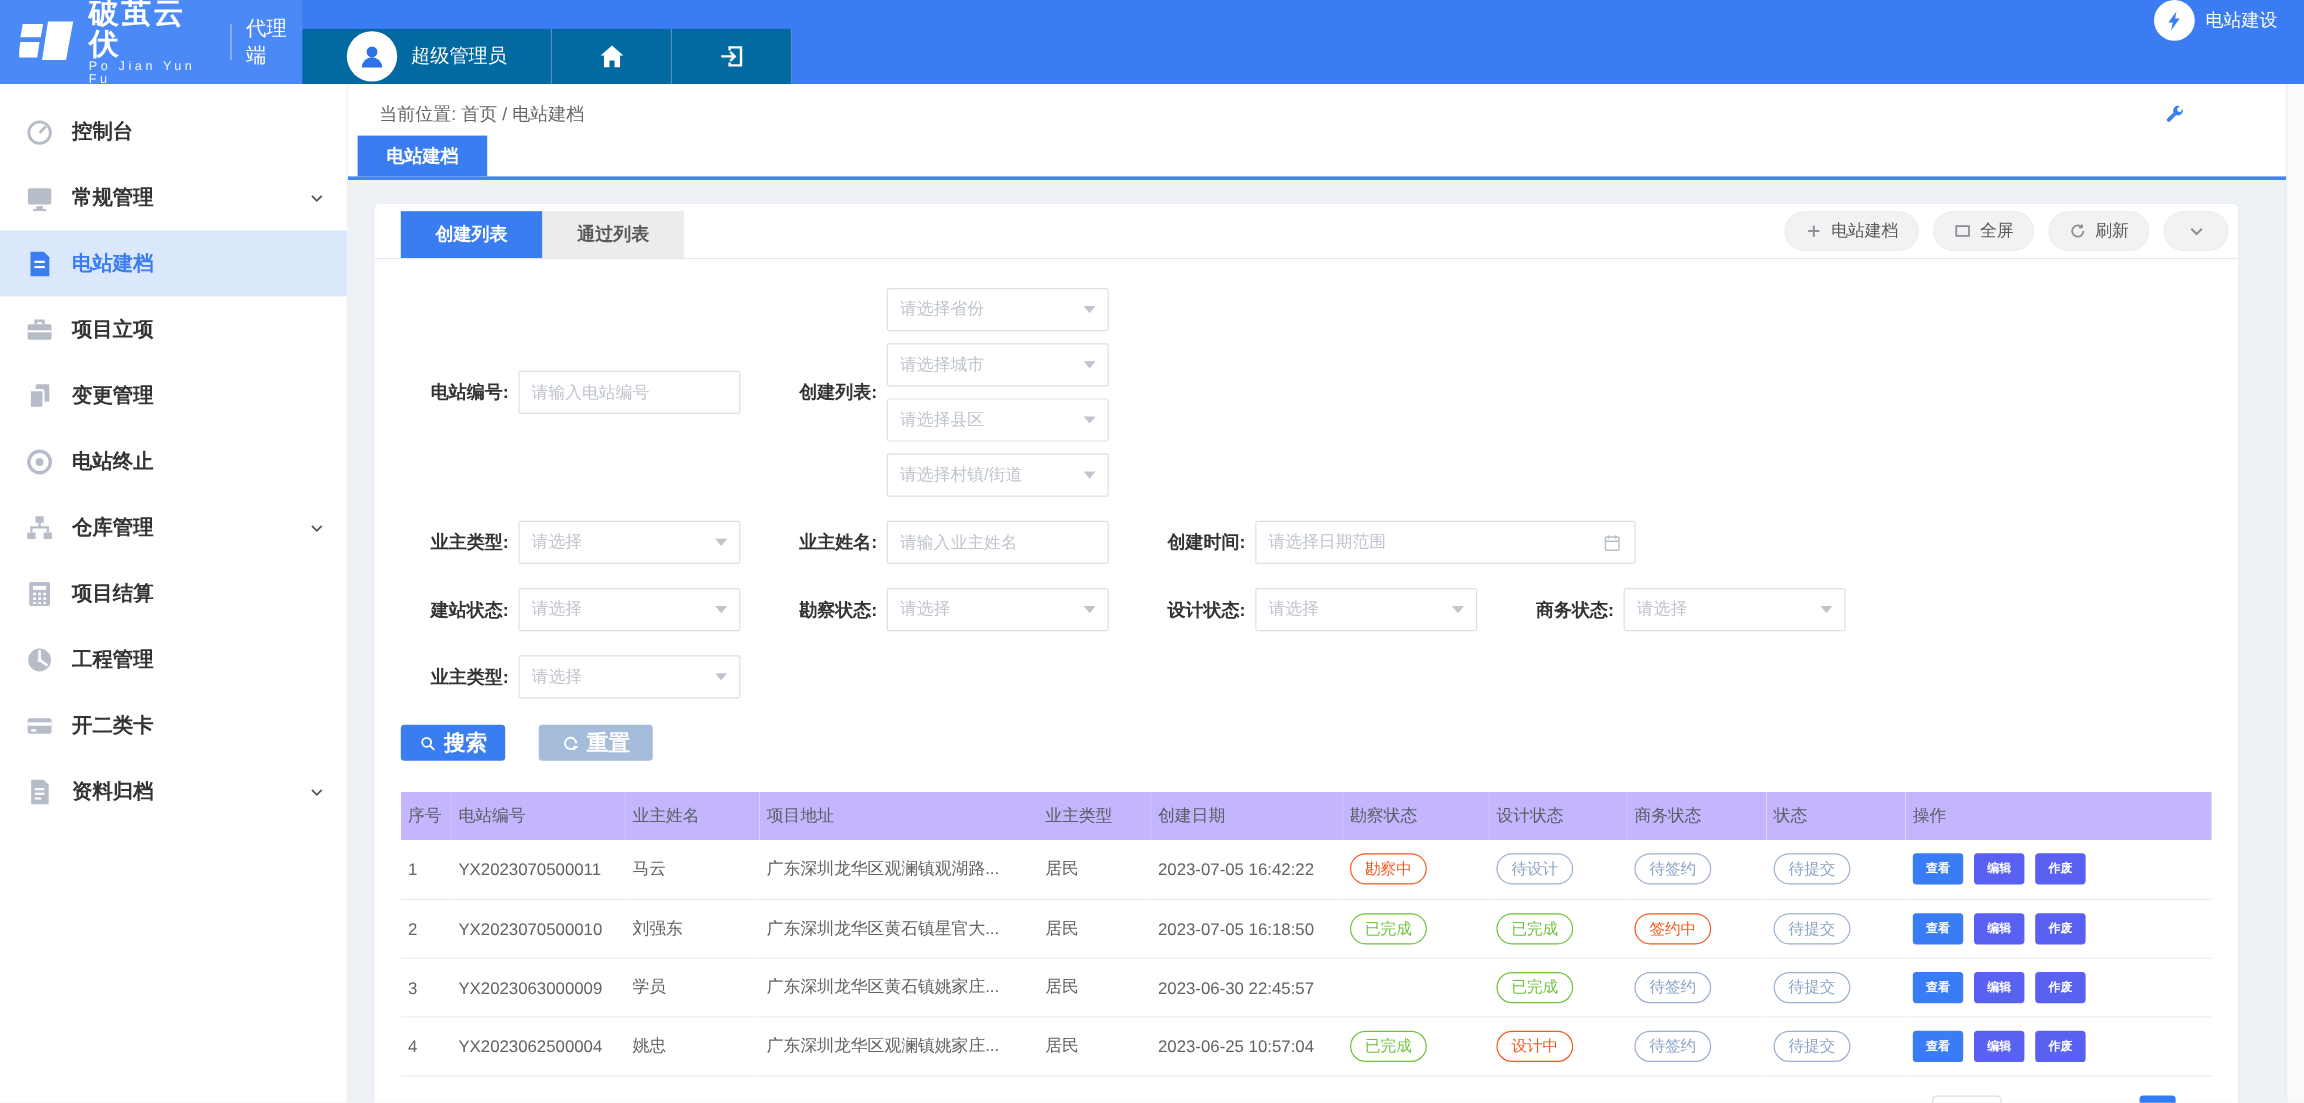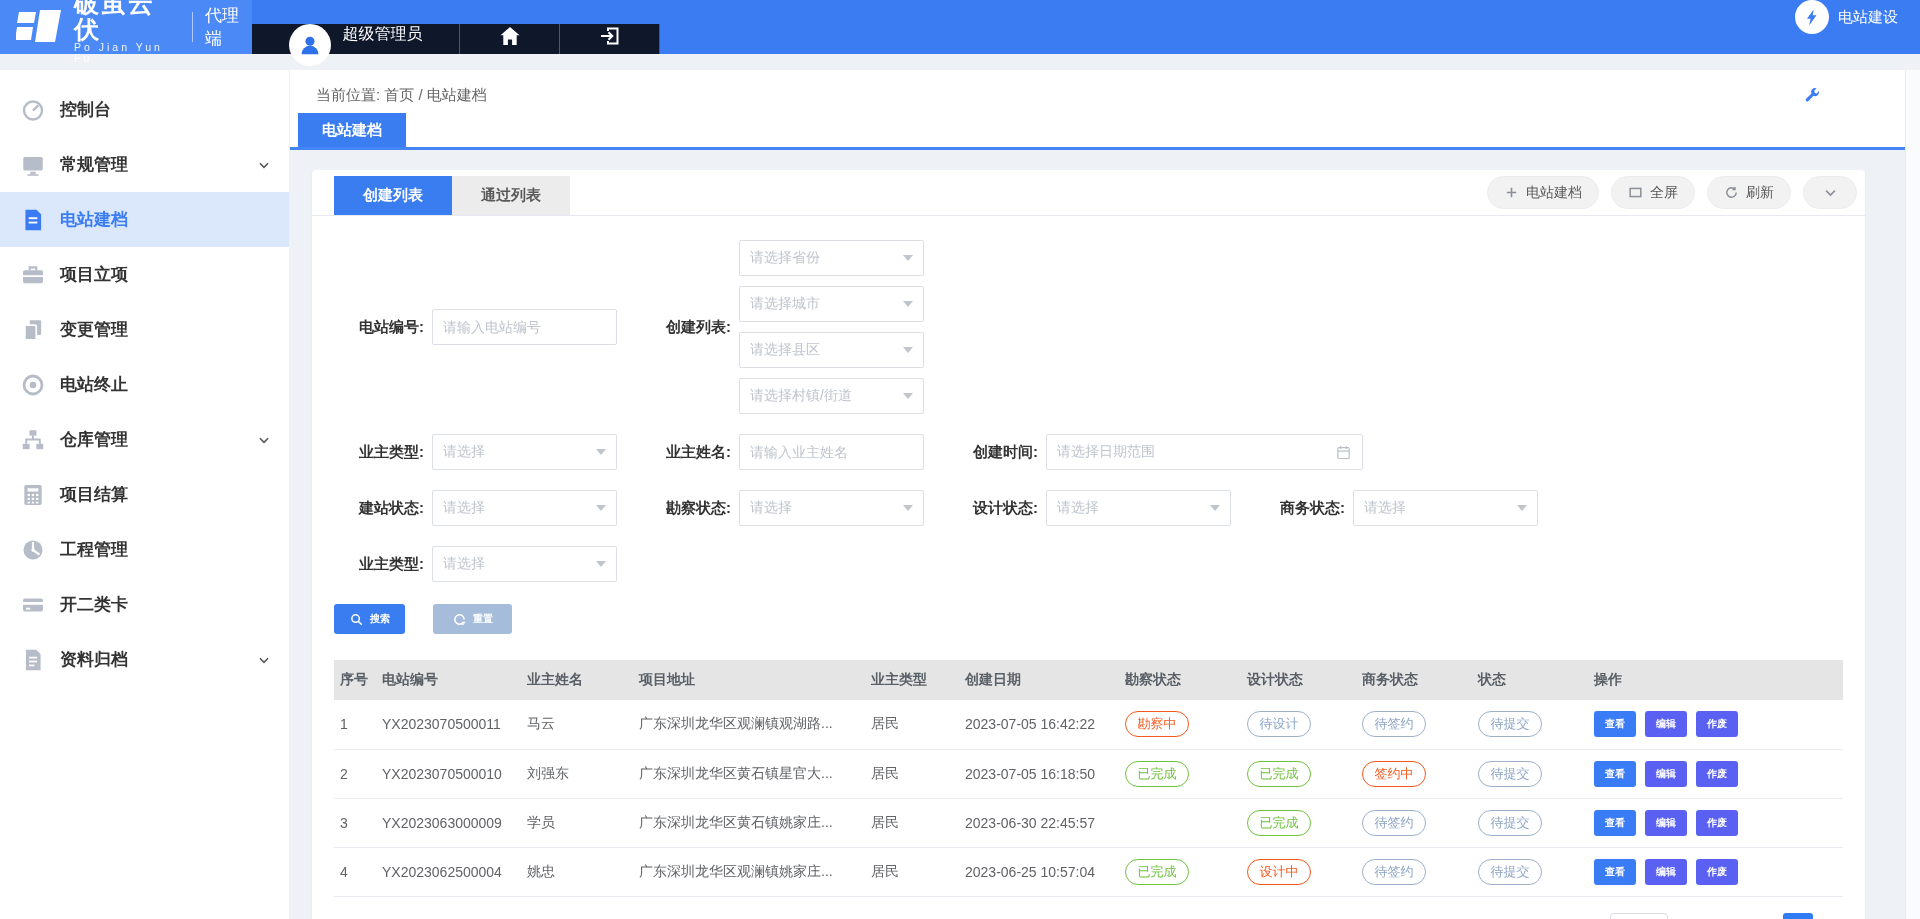--- a/index.html
+++ b/index.html
@@ -1,28 +1,28 @@
 <!DOCTYPE html>
 <html><head>
 <meta charset="utf-8">
 <style>
   * { margin:0; padding:0; box-sizing:border-box; }
   html,body { width:1920px; height:919px; }
   body { font-family:"Liberation Sans","DejaVu Sans",sans-serif; background:#eef1f5; position:relative; overflow:hidden; color:#333; }
 
   
-  .topbar { position:absolute; top:0; left:0; width:1920px; height:54px; background:#3b7cf3; display:flex; align-items:stretch; z-index:5; }
+  .topbar { position:absolute; top:0; left:0; width:1920px; height:70px; background:#3b7cf3; display:flex; align-items:stretch; z-index:5; }
   .brand-section { width:252px; background:#4a89f6; display:flex; align-items:center; padding-left:16px; }
   .logo-glyph { width:48px; height:42px; margin-right:10px; flex:none; }
   .brand-text { line-height:1.05; }
   .brand-title { color:#fff; font-size:25px; font-weight:bold; letter-spacing:2px; }
   .brand-sub { color:rgba(255,255,255,.92); font-size:10.5px; letter-spacing:3px; }
   .brand-divider { width:1px; height:30px; background:rgba(255,255,255,.55); margin:0 12px 0 14px; }
   .portal { color:#fff; font-size:17px; }
-  .hd-section { background:#0f172a; display:flex; justify-content:center; border-right:1px solid rgba(255,255,255,.28); cursor:pointer;margin-top:24px; }
+  .hd-section { background:#0369a1; display:flex; align-items:center; justify-content:center; border-right:1px solid rgba(255,255,255,.28); cursor:pointer;margin-top:24px; }
   .user-section { width:208px; gap:12px; }
   .avatar { width:42px; height:42px; border-radius:50%; background:#fff; display:flex; align-items:center; justify-content:center; }
   .username { color:#fff; font-size:16px; }
   .sq-section { width:100px; }
   .hd-spacer { flex:1; }
   .hd-nav { display:flex; align-items:center; gap:44px; padding-right:22px;flex-direction:column; }
   .hd-nav-item { display:flex; align-items:center; gap:9px; cursor:pointer; }
   .hd-nav-circle { width:34px; height:34px; border-radius:50%; background:#fff; display:flex; align-items:center; justify-content:center; }
   .hd-nav-label { color:#fff; font-size:15px; }
 
@@ -65,28 +65,28 @@
   input.f-input { color:#333; }
   input.f-input::placeholder { color:#bfc4cd; }
   .f-select { cursor:pointer; color:#bfc4cd; justify-content:space-between; }
   .f-select .ph { color:#bfc4cd; overflow:hidden; white-space:nowrap; }
   .caret { width:0; height:0; border-left:5px solid transparent; border-right:5px solid transparent; border-top:6px solid #c0c4cc; flex:none; margin-left:6px; }
   .region-group { display:flex; gap:10px;flex-direction:column; }
   .date-input { width:317px; }
   .date-input .cal { margin-left:auto; display:flex; color:#b9bfc8; }
 
   .btn-row { padding:2px 22px 0 22px; display:flex; gap:28px; }
-  .btn { height:30px; border:none; border-radius:3px; color:#fff; font-size:10px; font-weight:bold; display:flex; align-items:center; gap:6px; padding:0 15px; cursor:pointer; font-family:inherit; }
+  .btn { height:30px; border:none; border-radius:3px; color:#fff; font-size:18px; font-weight:bold; display:flex; align-items:center; gap:6px; padding:0 15px; cursor:pointer; font-family:inherit; }
   .btn-search { background:#3a7df0; }
   .btn-reset { background:#a6bcdb; padding:0 19px; }
 
   
   .table-wrap { padding:26px 22px 0 22px; }
   table { width:100%; border-collapse:collapse; table-layout:fixed; font-size:14px; color:#606266; }
-  thead th { background:#e5e5e5; height:40px; text-align:left; font-weight:bold; color:#595f66; padding:0 6px; overflow:hidden; white-space:nowrap; }
+  thead th { background:#c4b5fd; height:40px; text-align:left; font-weight:normal; color:#595f66; padding:0 6px; overflow:hidden; white-space:nowrap; }
   tbody td { height:49px; border-bottom:1px solid #e9edf3; padding:0 6px; overflow:hidden; white-space:nowrap; }
   .badge { display:inline-block; min-width:64px; text-align:center; padding:3px 11px; border-radius:13px; font-size:13px; border:1px solid; background:#fff; }
   .badge:empty { display:none; }
   .b-green  { color:#6fc23d; border-color:#6fc23d; }
   .b-orange { color:#f4581c; border-color:#f4581c; }
   .b-steel  { color:#8ba4c6; border-color:#9cb0cc; }
   .acts { display:flex; gap:9px; }
   .act-btn { border:none; border-radius:3px; color:#fff; font-size:10px; font-weight:bold; padding:6px 11px; cursor:pointer; font-family:inherit; }
   .a-view { background:#3a7cf6; }
   .a-edit, .a-void { background:#5a61f2; }

